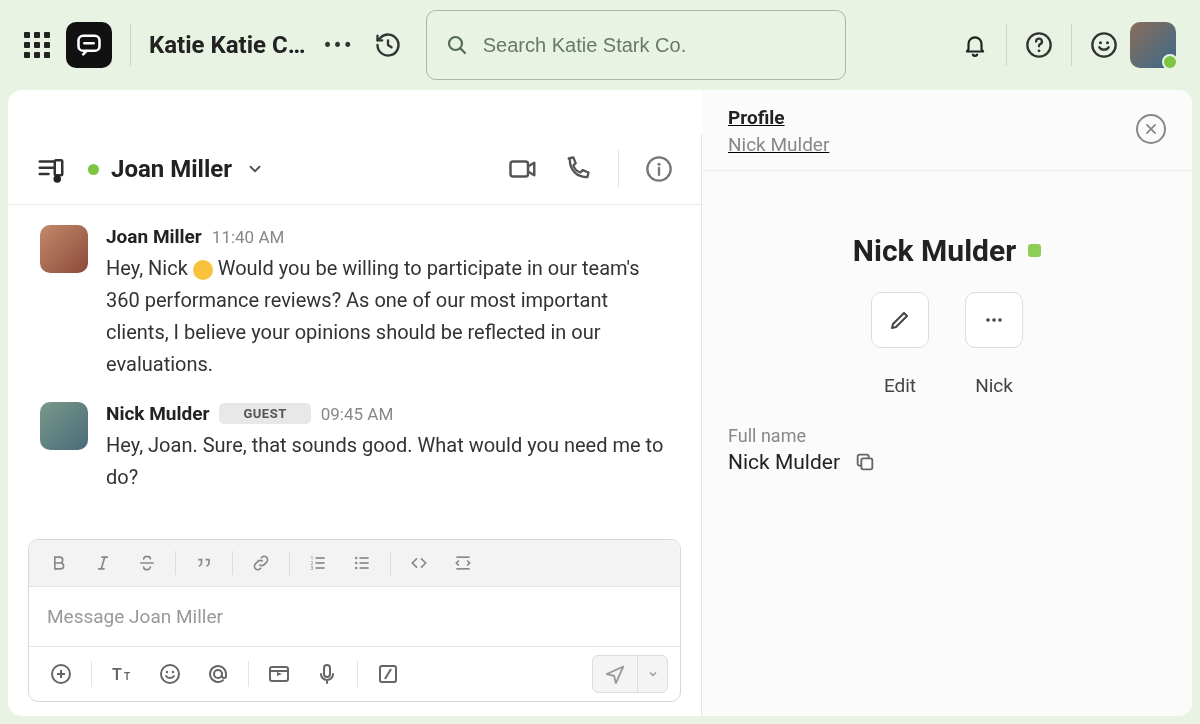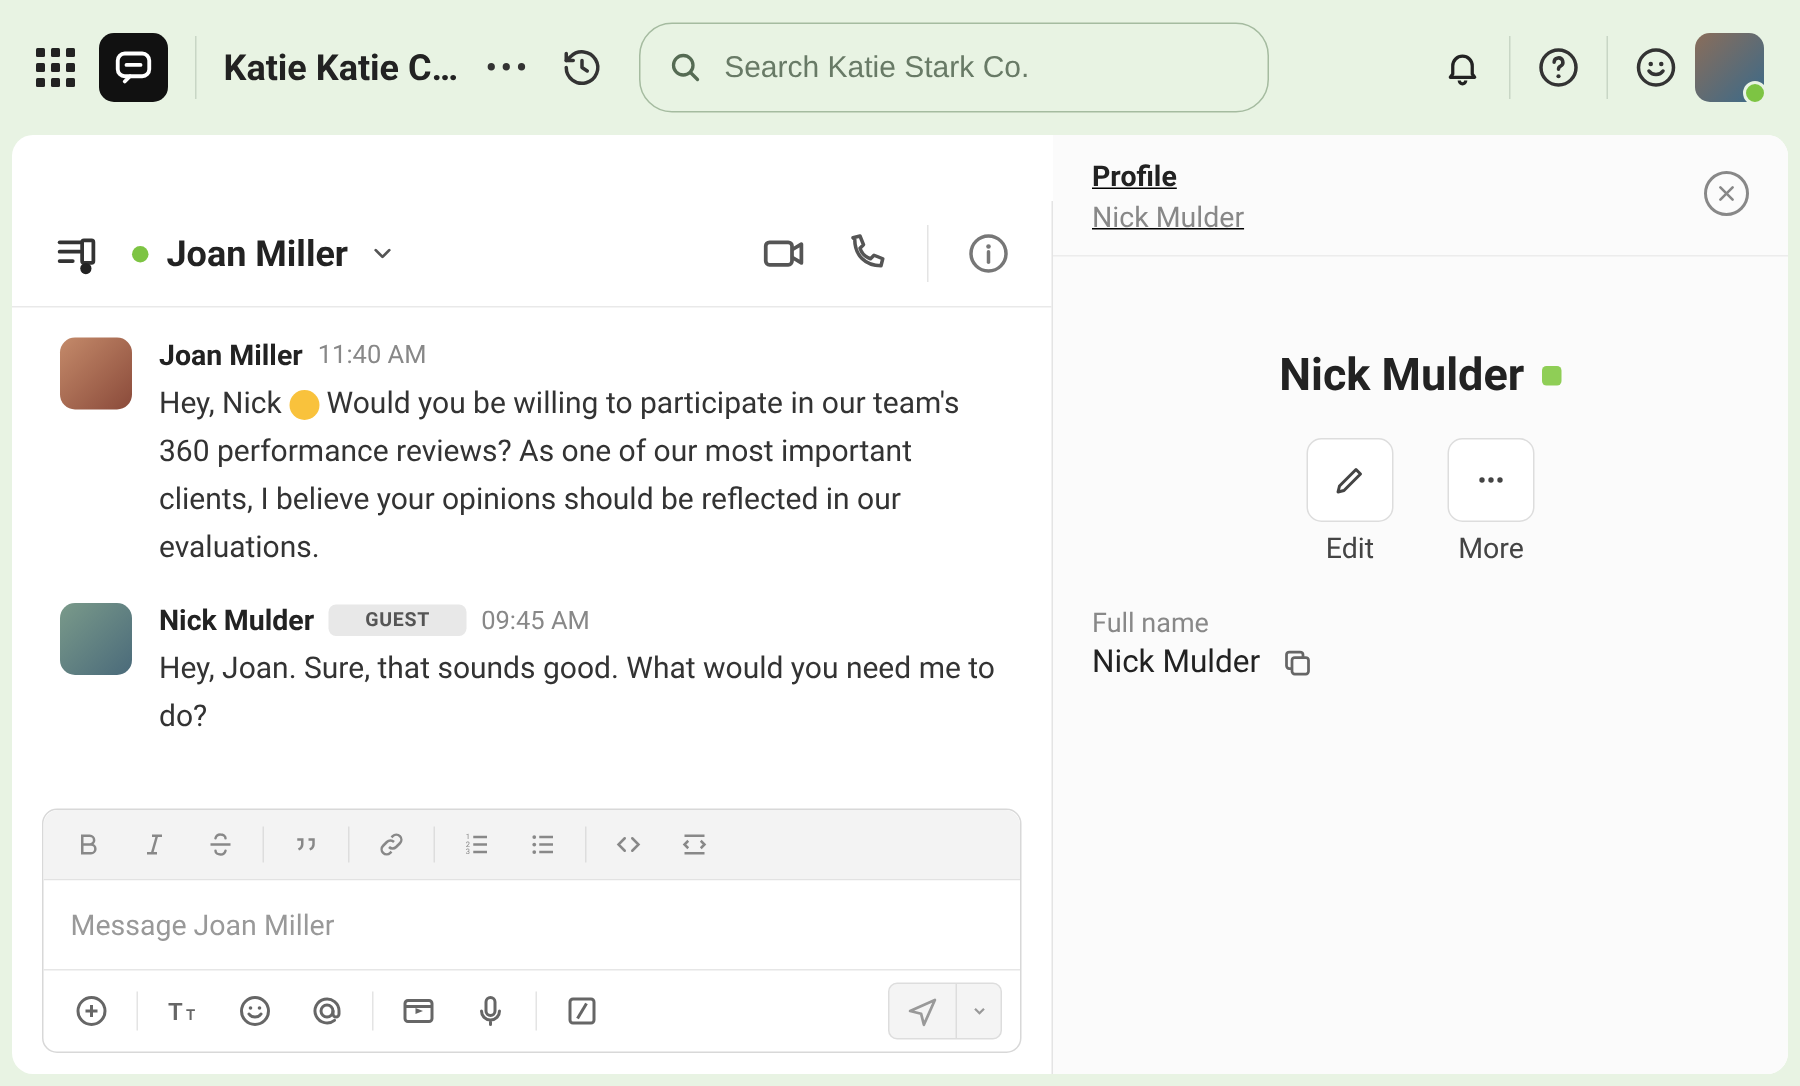--- a/index.html
+++ b/index.html
@@ -39,23 +39,23 @@
   }
   .workspace-name {
     font-size: 24px; font-weight: 700; color: #222;
     max-width: 170px; overflow: hidden; white-space: nowrap; text-overflow: ellipsis;
   }
   .more-dots { font-size: 24px; color:#333; margin-left: 18px; letter-spacing: 2px; cursor:pointer; }
   .history-icon { margin-left: 20px; cursor:pointer; }
   .search-wrap {
     flex: 0 0 420px;
     margin-left: 24px;
-    height: 60px;
+    height: 70px;
     border: 1.5px solid #a5bba0;
-    border-radius: 22px;
+    border-radius: 10px;
     display:flex; align-items:center;
     padding: 16px 18px;
     background: #e8f3e3;
   }
   .search-wrap svg { flex-shrink:0; }
   .search-input {
     border:none; background:transparent; outline:none;
     font-size: 20px; color:#4a5a48; margin-left: 14px;
     flex:1;
   }
@@ -195,21 +195,21 @@
   .mc-badge {
     position:absolute; left:50%; transform:translateX(-50%);
     bottom:-14px;
     background:#1a1a1a; color:#fff; font-size:18px;
     padding: 8px 20px; border-radius:8px; white-space:nowrap;
   }
   .profile-name-row { margin-top: 38px; display:flex; align-items:center; justify-content:center; gap:12px; }
   .profile-name-big { font-size:30px; font-weight:700; color:#222; }
   .presence-sq { width:13px; height:13px; background:#8fce56; border-radius:3px; }
   .profile-actions { display:flex; justify-content:center; gap:36px; margin-top: 24px; }
-  .paction { display:flex; flex-direction:column; align-items:center; gap:6px; }
+  .paction { display:flex; flex-direction:column; align-items:center; gap:26px; }
   .paction-btn {
     width:58px; height:56px; border:1.5px solid #ddd; border-radius:10px;
     display:flex; align-items:center; justify-content:center; cursor:pointer;
     background:#fff;
   }
   .paction-label { font-size:19px; color:#444; }
   .profile-fields { text-align:left; margin-top: 28px; }
   .field-label { font-size:18px; color:#888; }
   .field-row { display:flex; align-items:center; gap:14px; margin-top:4px; }
   .field-value { font-size:21px; color:#222; }
@@ -520,21 +520,21 @@
           <div class="paction-label">Edit</div>
         </div>
         <div class="paction">
           <div class="paction-btn">
             <svg width="24" height="24" viewBox="0 0 24 24">
                 <circle cx="6" cy="12" r="1.8" fill="#444"></circle>
                 <circle cx="12" cy="12" r="1.8" fill="#444"></circle>
                 <circle cx="18" cy="12" r="1.8" fill="#444"></circle>
               </svg>
           </div>
-          <div class="paction-label">More</div>
+          <div class="paction-label">Nick</div>
         </div>
       </div>
       <div class="profile-fields">
         <div class="field-label">Full name</div>
         <div class="field-row">
           <div class="field-value">Nick Mulder</div>
           <div class="copy-btn">
             <svg width="22" height="22" viewBox="0 0 24 24">
                 <rect x="8" y="8" width="12" height="12" rx="2" stroke="#666" stroke-width="2" fill="none"></rect>
                 <path d="M16 8V6a2 2 0 0 0-2-2H6a2 2 0 0 0-2 2v8a2 2 0 0 0 2 2h2" stroke="#666" stroke-width="2" fill="none"></path>

